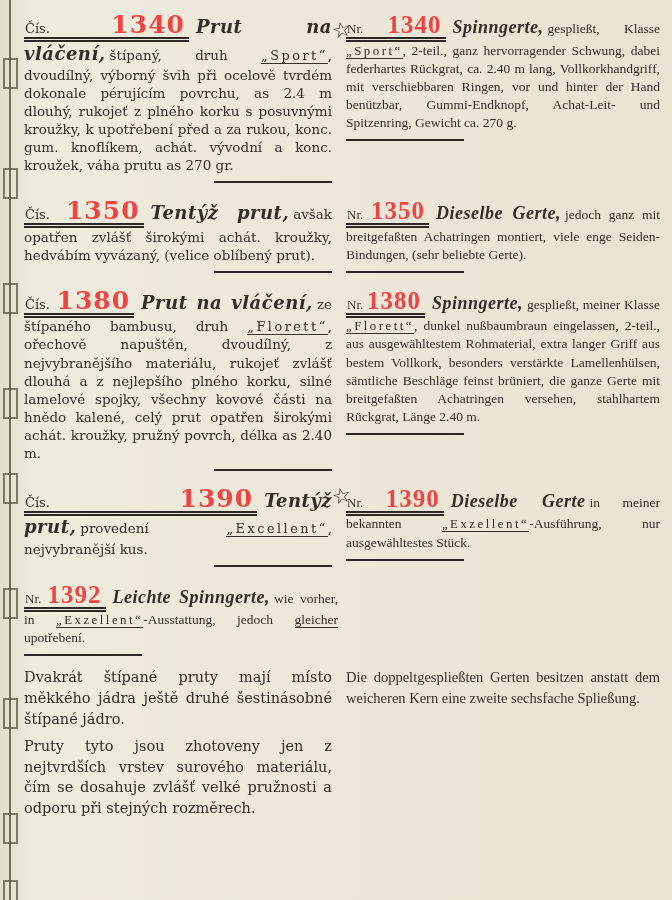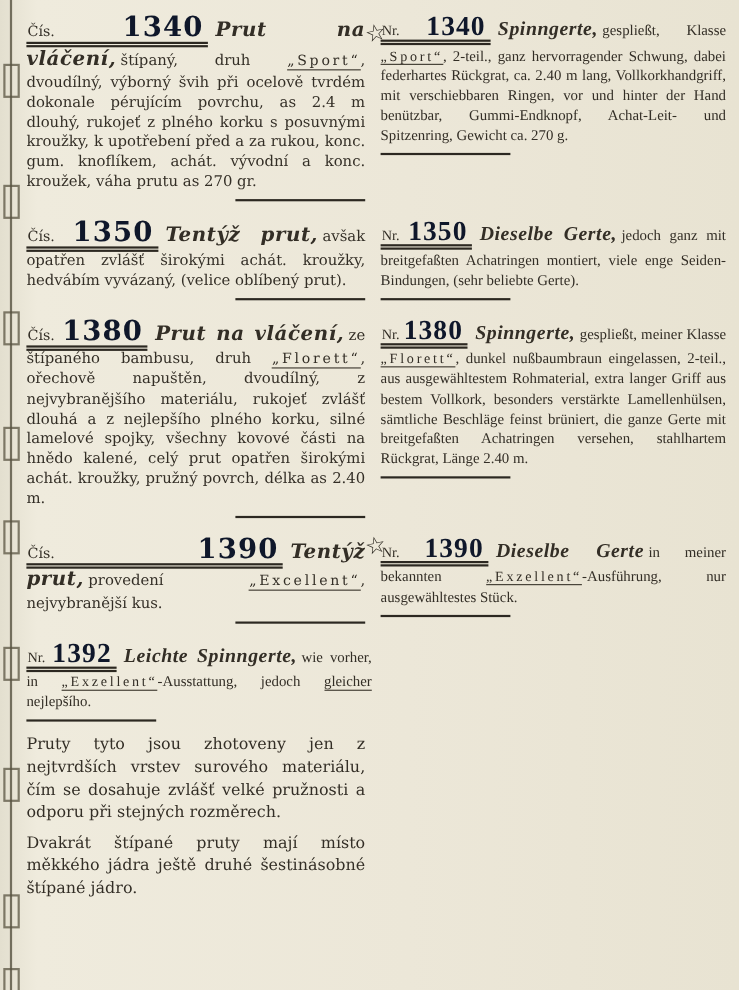--- a/index.html
+++ b/index.html
@@ -13,21 +13,21 @@
   
   .edge-line{position:absolute;left:9px;top:0;bottom:0;width:0;border-left:2px solid #55503f;opacity:.8;}
   .tab{position:absolute;left:3px;width:11px;height:27px;border:2px solid #5a5442;background:transparent;opacity:.75;}
   
   .row{display:flex;gap:14px;position:relative;margin-bottom:11px;}
   .cell{width:308px;font-size:13.5px;line-height:1.34;text-align:justify;}
   .cell.r{width:314px;font-family:Liberation Serif, serif;}
   .numwrap{position:relative;border-bottom:2px solid #2c2821;padding:0 4px 1px 1px;margin-right:7px;white-space:nowrap;}
   .numwrap::after{content:"";position:absolute;left:0;right:0;bottom:-5px;border-bottom:2px solid #2c2821;}
   .label{font-size:13px;margin-top:23px;}
-  .num{font-size:25px;font-weight:bold;letter-spacing:1px;color:#0f172a;}
+  .num{font-size:25px;font-weight:bold;letter-spacing:1px;color:#ef4444;}
   .title{font-weight:bold;font-style:italic;font-size:18px;letter-spacing:.5px;margin-right:4px;}
   .u{border-bottom:1.5px solid #38332a;}
   .sp{letter-spacing:2.5px;font-size:.95em;}
   .rule{border-top:2px solid #2c2821;width:118px;margin-top:7px;}
   .rr{margin-left:auto;}
   .rl{margin-right:auto;}
   .star{position:absolute;left:308px;top:8px;font-size:21px;color:#2c2821;transform:rotate(-12deg);}
   
   .para{font-size:14.5px;line-height:1.42;margin:0 0 7px 0;text-align:justify;}
 </style>
@@ -88,27 +88,28 @@
       <div class="rule rr"></div>
     </div>
     <div class="cell r">
       <span class="numwrap"><span class="label">Nr.</span> <span class="num">1390</span></span><span class="title">Dieselbe Gerte</span><span><span>in meiner bekannten </span><span class="u sp">„Exzellent“</span><span>-Ausführung, nur ausgewähltestes Stück.</span></span>
       <div class="rule rl"></div>
     </div>
   </div>
 
   <div class="row">
     <div class="cell r">
-      <span class="numwrap"><span class="label">Nr.</span> <span class="num">1392</span></span><span class="title">Leichte Spinngerte,</span><span><span>wie vorher, in </span><span class="u sp">„Exzellent“</span><span>-Ausstattung, jedoch </span><span class="u">gleicher</span><span> nejlepšího.</span></span>
+      <span class="numwrap"><span class="label">Nr.</span> <span class="num">1392</span></span><span class="title">Leichte Spinngerte,</span><span><span>wie vorher, in </span><span class="u sp">„Exzellent“</span><span>-Ausstattung, jedoch </span><span class="u">gleicher</span><span> upotřebení.</span></span>
       <div class="rule rl"></div>
     </div>
   </div>
 
   <div class="row">
     <div class="cell">
+      <p class="para">Dvakrát štípané pruty mají místo měkkého jádra ještě druhé šestinásobné štípané jádro.</p>
       <p class="para">Pruty tyto jsou zhotoveny jen z nejtvrdších vrstev surového materiálu, čím se dosahuje zvlášť velké pružnosti a odporu při stejných rozměrech.</p>
-      <p class="para">Dvakrát štípané pruty mají místo měkkého jádra ještě druhé šestinásobné štípané jádro.</p>
     </div>
     <div class="cell r">
+      <p class="para">Die doppeltgespließten Gerten besitzen anstatt dem weicheren Kern eine zweite sechsfache Spließung.</p>
     </div>
   </div>
 
 </div>
 
 </body></html>

